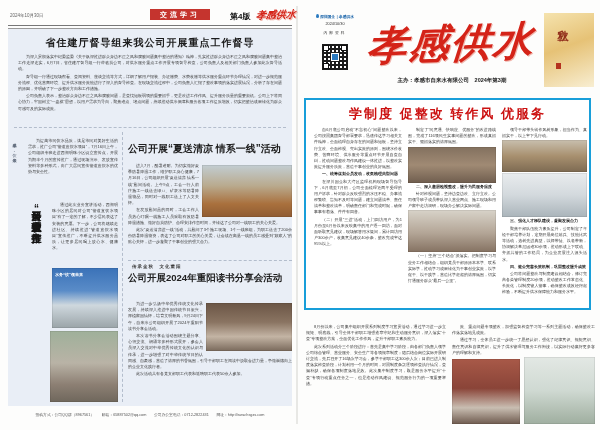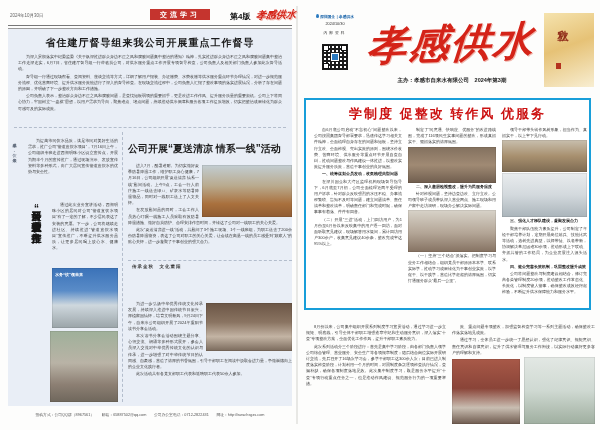--- a/index.html
+++ b/index.html
@@ -79,20 +79,21 @@
     <div class="abs t" style="left:128px;top:163px;width:164px;height:94px;">
       <div class="photo ph-constr" style="float:right;width:90px;height:52px;margin:2px 0 2px 3px;"></div>
       <p>进入7月，酷暑难耐。为切实做好夏季防暑降温工作，维护职工身心健康，7月16日，公司组织开展“夏送清凉 情系一线”慰问活动。上午9点，工会一行人前往施工一线送去绿豆、矿泉水等防暑降温物品，同时对一线职工送上了人文关怀。</p>
       <p>在发放慰问品的同时，工会工作人员热心叮嘱一线施工人员采取有效防暑降温措施、做好自我防护、合理安排作息时间，并转达了公司对一线职工的关心关爱。</p>
       <p>此次“夏送清凉进一线”活动，共慰问了3个施工现场、1个一线班组，为职工送去了200余份防暑降温物资，表达了公司对职工的关心关爱，让奋战在高温一线的员工感受到“娘家人”的贴心关怀，进一步凝聚了干事创业的强大合力。</p>
     </div>
 
     <div class="abs dash-h" style="left:128px;top:260px;width:164px;"></div>
 
     <div class="abs" style="left:132px;top:264px;font-size:4.5px;font-weight:bold;color:#3c3c3c;letter-spacing:1px;">传承金秋　文化重阳</div>
+    <div class="abs" style="left:128px;top:272px;width:164px;font-size:9.5px;font-weight:bold;color:#202020;line-height:1.35;">公司开展2024年重阳读书分享会活动</div>
     <div class="abs t" style="left:128px;top:301px;width:164px;height:100px;">
       <div class="photo ph-reading" style="float:right;width:86px;height:48px;margin:2px 0 2px 3px;"></div>
       <p>为进一步弘扬中华优秀传统文化传承发展，持续深入推进中国传统节日振兴，厚植家国情怀，培育文明新风，9月24日下午，自来水公司组织开展了2024年重阳节读书分享会活动。</p>
       <p>本次读书分享会活动围绕主题分享、心得交流、朗诵等多种形式展开，参会人员深入交流对中华优秀传统文化的认识与传承，进一步增强了对中华传统节日的认同感、自豪感，营造了浓厚的书香氛围，引导干部职工在阅读中汲取奋进力量，争做崇德向上的企业文化践行者。</p>
       <p>此次活动共有各党支部职工代表和返聘职工代表50余人参加。</p>
     </div>
 
     <div class="abs" style="left:14px;top:412px;width:272px;font-size:3.8px;color:#555;text-align:center;">投稿方式：公司QQ群（8967561）　　邮箱：65887502@qq.com　　公司办公室电话：0712-2822431　　网址：http://www.hsgzs.com</div>
   </div>
 

